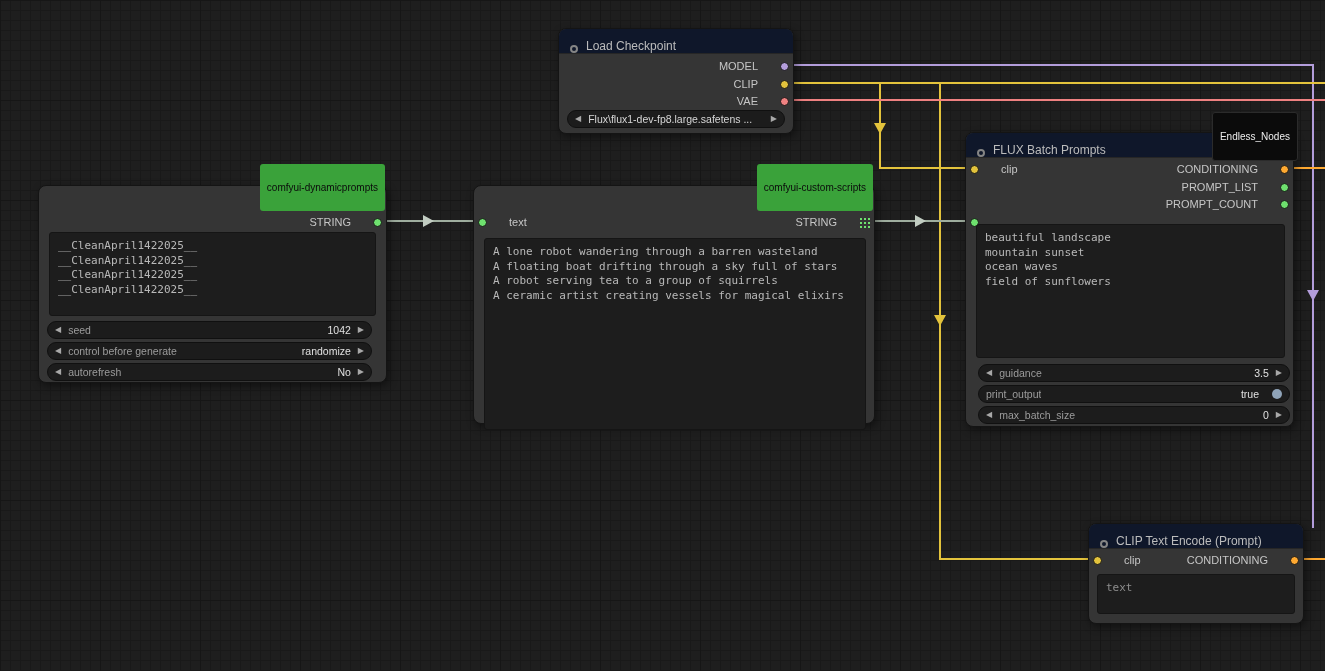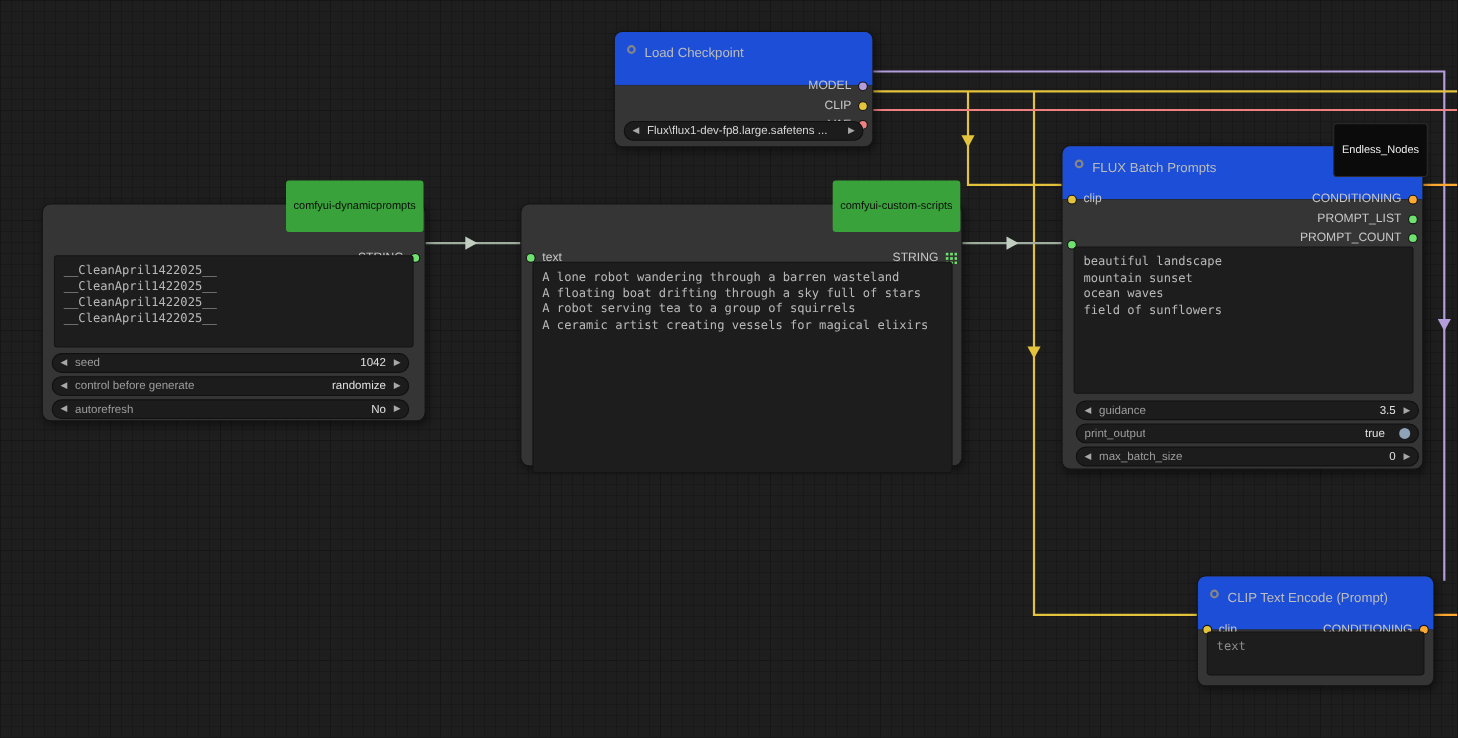--- a/index.html
+++ b/index.html
@@ -21,28 +21,28 @@
   .w-vae{stroke:#ef8181}
   .w-string{stroke:#9fae9f}.a-string{fill:#c2cdc2}
   .w-cond{stroke:#ffa931}
 
   .node{
     position:absolute;z-index:2;background:#353535;
     border:1px solid #141414;border-radius:8px;
     box-shadow:2px 3px 8px rgba(0,0,0,.45);
   }
   .node-title{
-    position:absolute;left:0;right:0;top:0;height:24px;background:#1d4ed8;
-    border-radius:7px 7px 0 0;display:flex;align-items:flex-start;gap:8px;
-    padding:12px 11px;color:#bcbcbc;font-size:12px;border-bottom:1px solid #262626;
+    position:absolute;left:0;right:0;top:0;height:24px;background:#0f172a;
+    border-radius:7px 7px 0 0;display:flex;align-items:flex-end;gap:8px;
+    padding:0 11px;color:#bcbcbc;font-size:12px;border-bottom:1px solid #262626;
   }
   .collapse-dot{width:8px;height:8px;border-radius:50%;border:2px solid #858585;background:transparent;box-sizing:border-box;flex:0 0 auto;}
   .snake{font-size:11px;color:#e3c33c;}
 
-  .prow{position:absolute;height:16px;display:flex;align-items:center;gap:6px;font-size:11px;color:#c6c6c6;margin-top:12px;}
+  .prow{position:absolute;height:16px;display:flex;align-items:center;gap:22px;font-size:11px;color:#c6c6c6;}
   .prow.right{justify-content:flex-end;}
   .dot{width:9px;height:9px;border-radius:50%;border:1px solid #161616;box-sizing:border-box;flex:0 0 auto;}
   .grid-port{
     width:11px;height:11px;flex:0 0 auto;
     background-image:radial-gradient(circle,#6ee16e 1.3px,transparent 1.4px);
     background-size:4px 4px;background-position:0 0;
   }
 
   .textarea{
     position:absolute;background:#1d1d1d;border:1px solid #151515;border-radius:3px;

